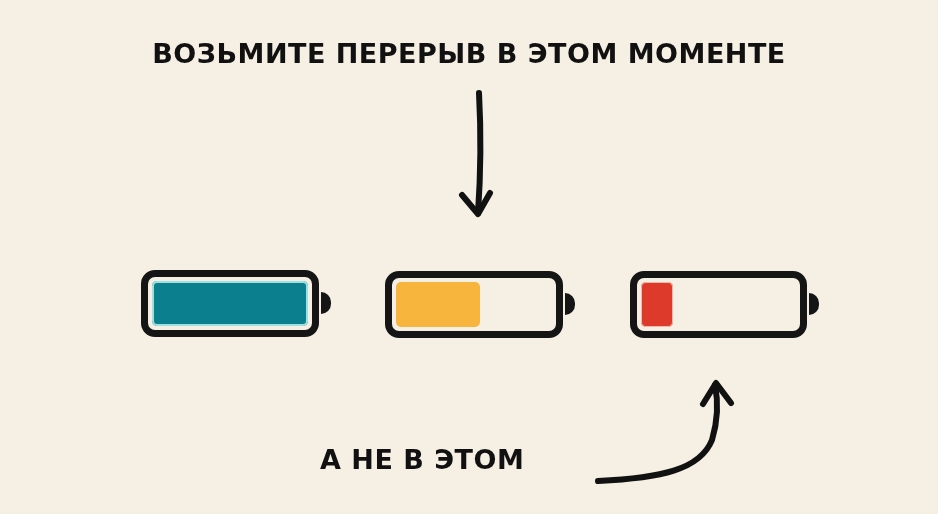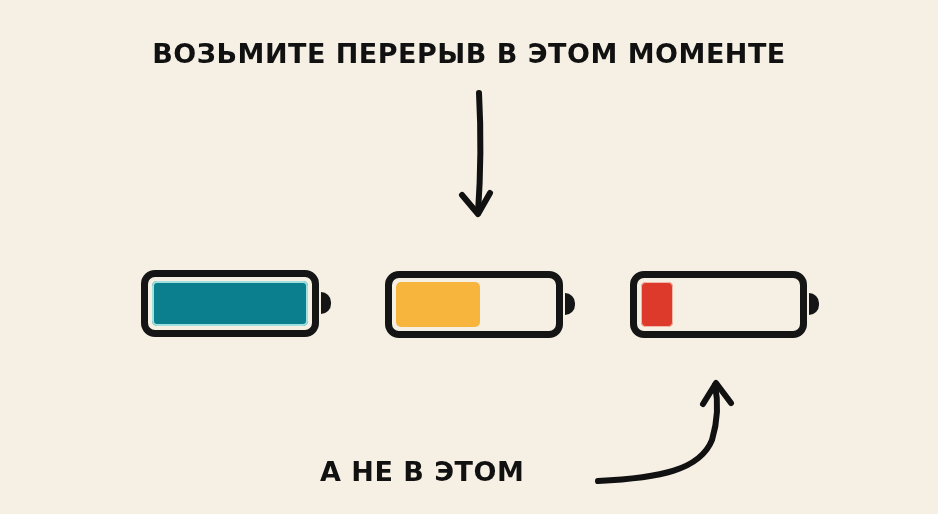--- a/index.html
+++ b/index.html
@@ -8,21 +8,21 @@
       background: #f5efe4;
       position: relative;
       font-family: "DejaVu Sans", sans-serif;
     }
     .headline {
       position: absolute; left: 0; top: 38px; width: 938px;
       text-align: center; font-size: 27px; font-weight: bold;
       color: #111; letter-spacing: 0.5px; white-space: nowrap;
     }
     .bottom-label {
-      position: absolute; left: 320px; top: 456px;
+      position: absolute; left: 320px; top: 444px;
       font-size: 27px; font-weight: bold; color: #111;
       letter-spacing: 0.5px; white-space: nowrap;
     }
     .battery {
       position: absolute; box-sizing: border-box;
       border: 7px solid #151515; border-radius: 14px;
       background: #f5efe4;
     }
     .fill {
       position: absolute; top: 4px; bottom: 4px; left: 4px;

